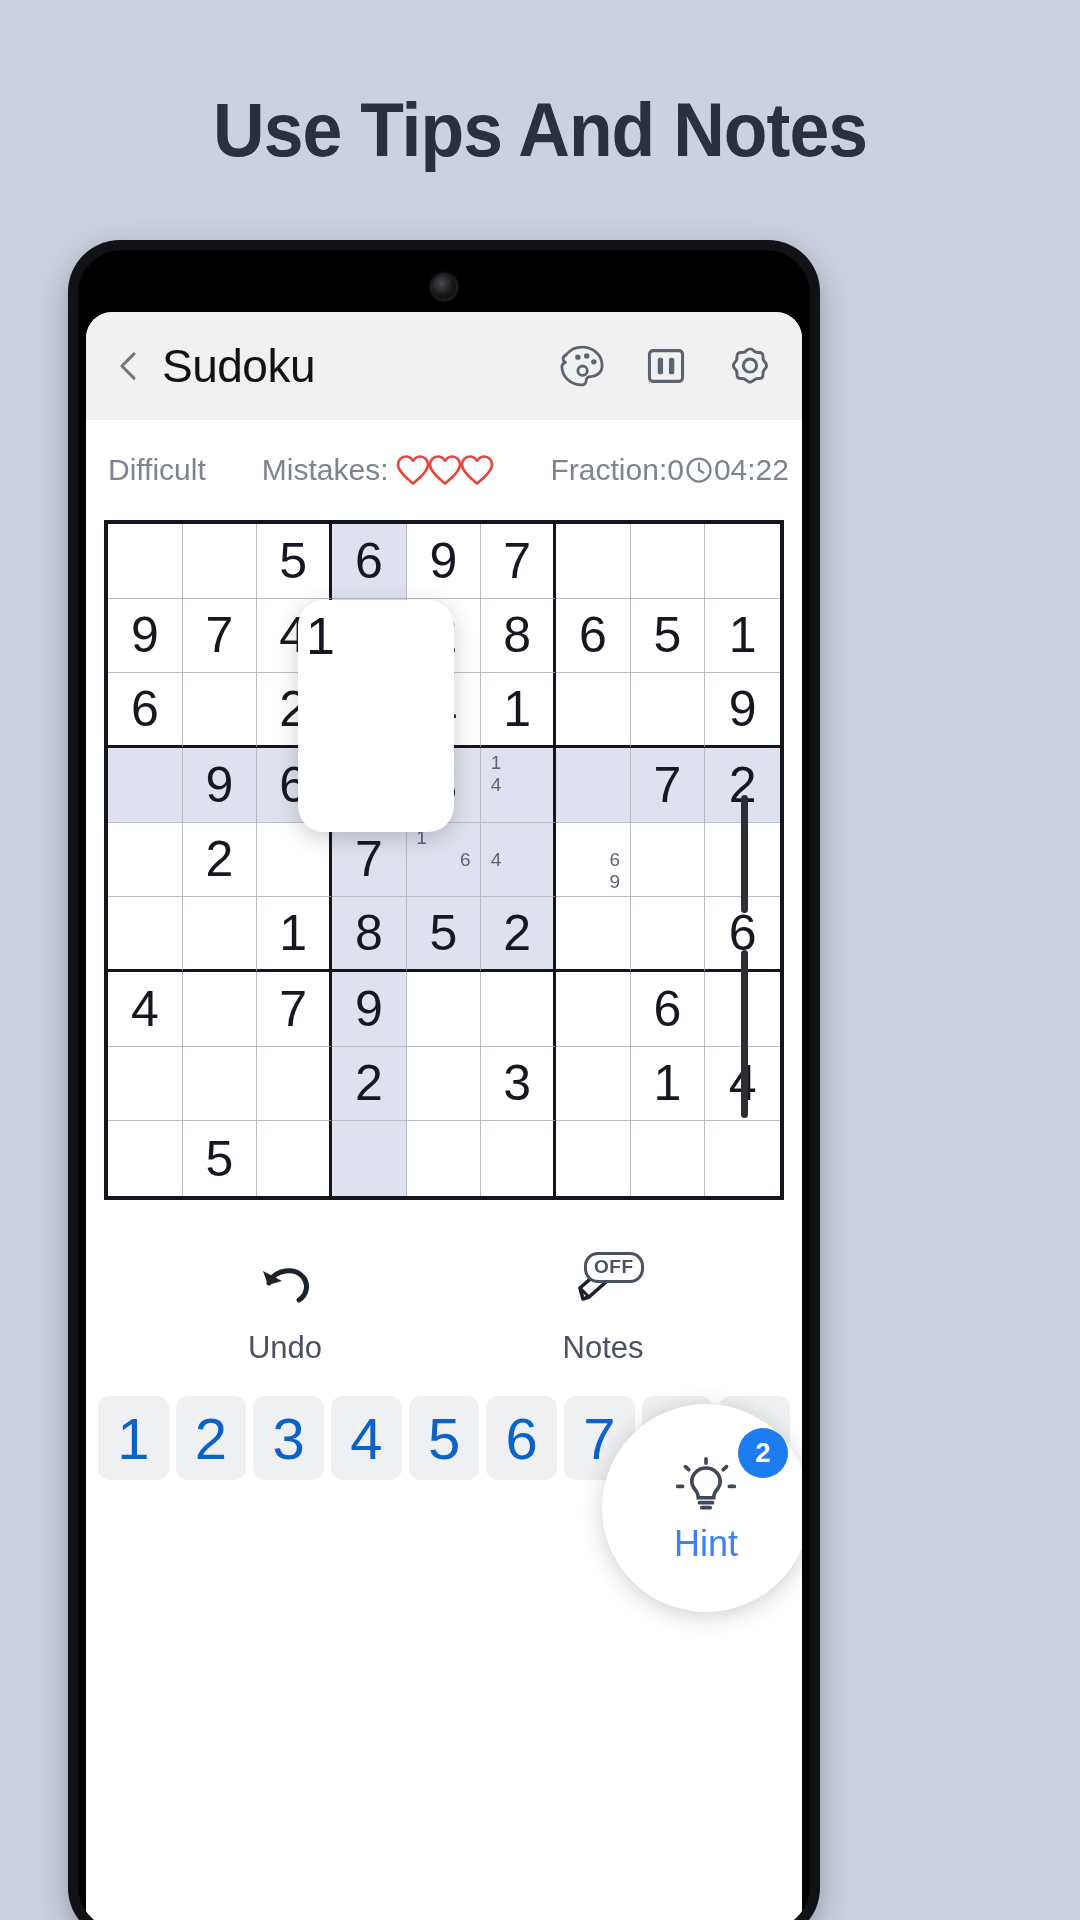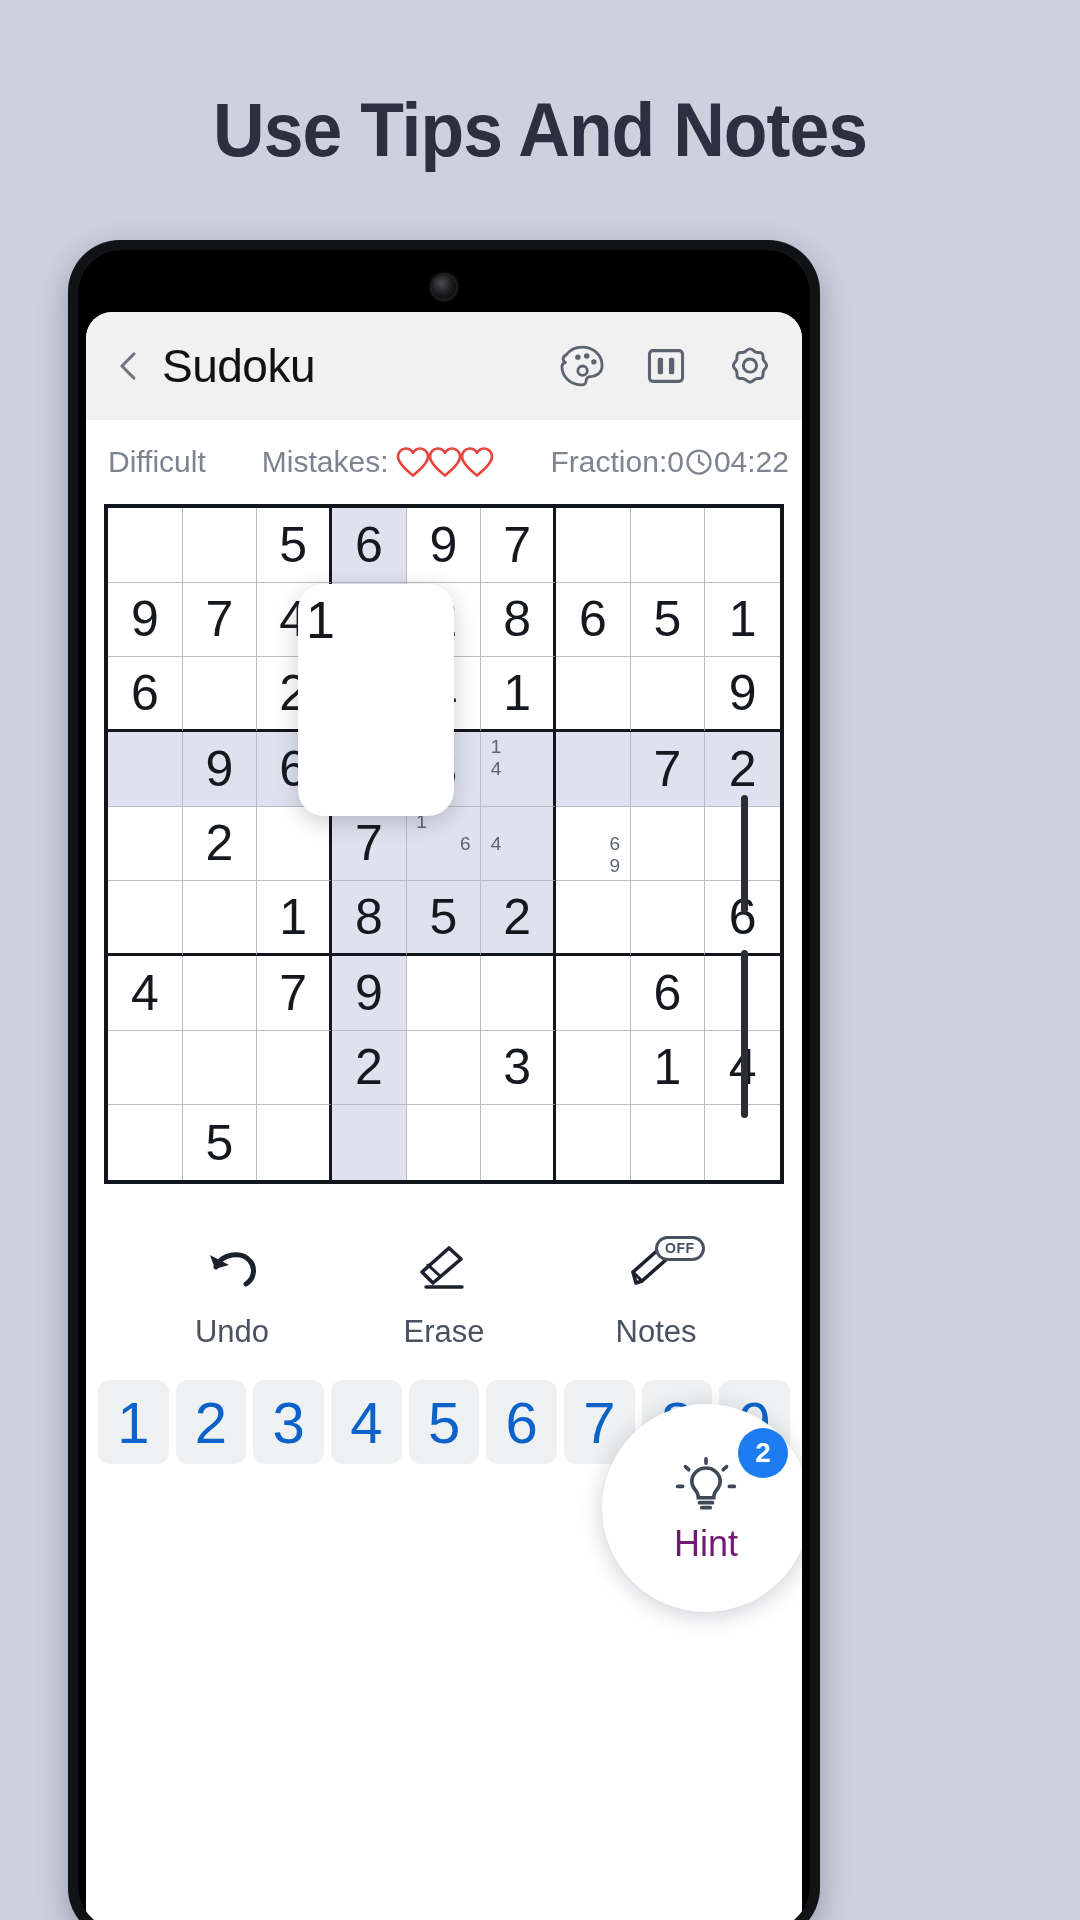--- a/index.html
+++ b/index.html
@@ -63,21 +63,21 @@
     display: flex; align-items: center; padding: 0 26px;
     border-top-left-radius: 26px; border-top-right-radius: 26px;
   }
   .back-chevron { width: 34px; height: 34px; margin-right: 16px; flex: none; }
   .app-title { font-size: 46px; color: #121212; font-weight: normal; letter-spacing: -0.5px; }
   .toolbar-spacer { flex: 1; }
   .tb-icon { width: 52px; height: 52px; margin-left: 32px; flex: none; }
 
   
   .infobar {
-    height: 84px; background: #ffffff;
+    height: 100px; background: #ffffff;
     display: flex; align-items: center; padding: 0 22px;
     font-size: 30px; color: #7d8490;
   }
   .info-diff { margin-right: 56px; }
   .info-mistakes { display: flex; align-items: center; text-align: right; }
   .hearts { display: flex; margin-left: 6px; }
   .heart { width: 36px; height: 34px; margin-right: -4px; }
   .info-fraction { margin-left: 60px; }
   .info-timer { margin-left: auto; display: flex; align-items: center; gap: 0; }
   .clock-icon { width: 30px; height: 30px; }
@@ -132,37 +132,37 @@
 
   
   .tools {
     display: flex; align-items: flex-start; justify-content: space-around;
     padding: 42px 40px 0 40px; background: #fff;
   }
   .tool { display: flex; flex-direction: column; align-items: center; width: 150px; position: relative; }
   .tool-ico { height: 56px; display: flex; align-items: center; justify-content: center; }
   .tool-label { margin-top: 18px; font-size: 31px; color: #4a5160; }
   .off-badge {
-    position: absolute; left: 74px; top: -4px;
+    position: absolute; left: 56px; top: -4px;
     border: 3px solid #4a5160; border-radius: 14px;
-    font-size: 14px; color: #4a5160; padding: 1px 7px 2px 7px;
+    font-size: 19px; color: #4a5160; padding: 1px 7px 2px 7px;
     background: #fff; font-weight: bold; letter-spacing: 0.5px;
   }
 
   
   .hint-bubble {
     position: absolute; right: -8px; bottom: 318px;
     width: 208px; height: 208px; border-radius: 50%;
     background: #ffffff;
     box-shadow: 0 4px 22px rgba(30,40,65,0.22);
     display: flex; flex-direction: column; align-items: center; justify-content: center;
     z-index: 60;
   }
   .hint-ico { width: 68px; height: 68px; }
-  .hint-label { font-size: 36px; color: #701a75; margin-top: 4px; }
+  .hint-label { font-size: 36px; color: #3b82f6; margin-top: 4px; }
   .hint-badge {
     position: absolute; right: 22px; top: 24px;
     width: 50px; height: 50px; border-radius: 50%;
     background: #1d7df0; color: #fff;
     display: flex; align-items: center; justify-content: center;
     font-size: 28px; font-weight: bold;
   }
 
   
   .numpad {
@@ -397,30 +397,20 @@
           <div class="tool">
             <div class="tool-ico">
               <svg width="56" height="46" viewBox="0 0 56 46">
                 <path d="M12 22 C18 8 38 6 46 16 C52 23 50 34 42 39" fill="none" stroke="#1c222c" stroke-width="5" stroke-linecap="round"></path>
                 <path d="M6 10 L11 24 L25 20 Z" fill="#1c222c"></path>
               </svg>
             </div>
             <div class="tool-label">Undo</div>
           </div>
 
-          <div class="tool">
-            <div class="tool-ico">
-              <svg width="56" height="50" viewBox="0 0 56 50">
-                <path d="M17 40 L6 29 L33 5 L45 16 Z" fill="none" stroke="#1c222c" stroke-width="3.6" stroke-linejoin="round"></path>
-                <path d="M24 33 L12 22" stroke="#1c222c" stroke-width="3" stroke-linecap="round"></path>
-                <path d="M10 44 H46" stroke="#1c222c" stroke-width="3.4" stroke-linecap="round"></path>
-              </svg>
-            </div>
-            <div class="tool-label">Erase</div>
-          </div>
 
           <div class="tool">
             <div class="tool-ico">
               <svg width="56" height="50" viewBox="0 0 56 50">
                 <path d="M8 40 L5 29 L31 6 L40 15 L14 38 Z" fill="none" stroke="#1c222c" stroke-width="3.6" stroke-linejoin="round"></path>
                 <path d="M5 29 L14 38" stroke="#1c222c" stroke-width="3" stroke-linecap="round"></path>
               </svg>
             </div>
             <div class="off-badge">OFF</div>
             <div class="tool-label">Notes</div>

